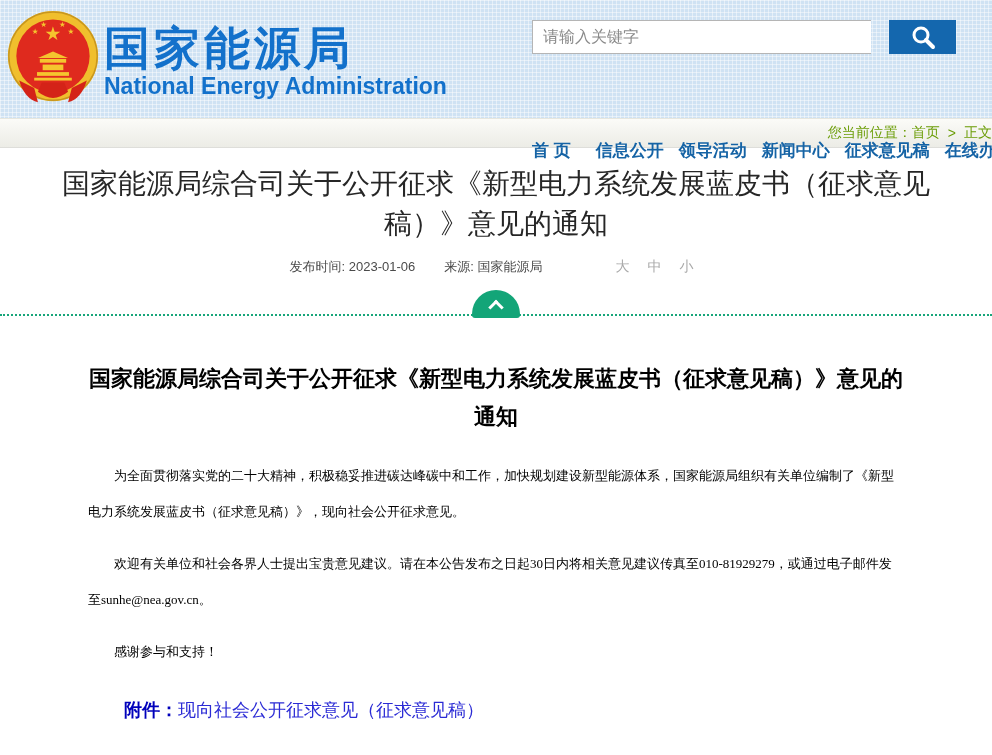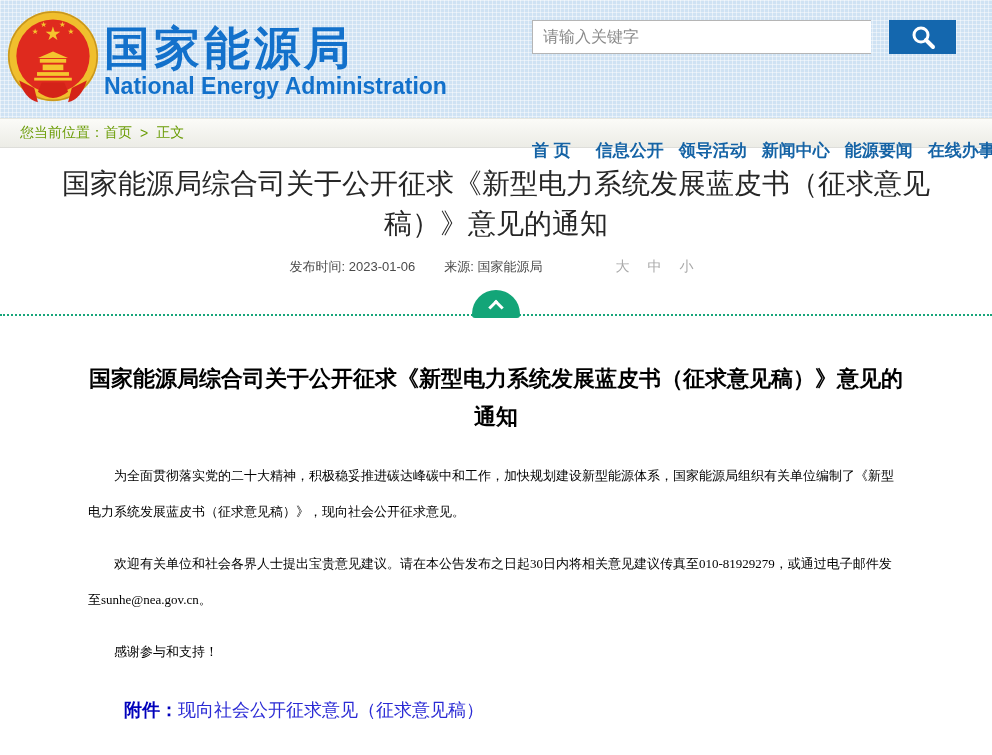--- a/index.html
+++ b/index.html
@@ -43,21 +43,21 @@
     text-shadow:0 1px 0 rgba(255,255,255,.6);
     margin-top:47px;
   }
   .nav-item:first-child { margin-left:0; margin-right:10px; }
 
   
   .breadcrumb-bar {
     height:30px; display:flex; align-items:center; padding-left:20px;
     background:linear-gradient(#fbfbf8, #ecece6);
     border-top:1px solid #e6e6de; border-bottom:1px solid #dededa;
-    font-size:14px; color:#6b9d07;
+    font-size:14px; color:#6b9d07;justify-content:flex-end;
   }
   .breadcrumb-bar a { color:#6b9d07; text-decoration:none; cursor:pointer; }
   .crumb-sep { margin:0 8px; color:#6b9d07; }
 
   
   .page-title {
     width:950px; margin:16px auto 0; text-align:center;
     font-size:28px; font-weight:400; color:#262626; line-height:40px;
     font-family:"Liberation Sans", sans-serif;
   }
@@ -137,21 +137,21 @@
             <circle cx="11" cy="11" r="7" fill="none" stroke="#fff" stroke-width="3"></circle>
             <line x1="16" y1="16" x2="23" y2="23" stroke="#fff" stroke-width="4" stroke-linecap="round"></line>
           </svg>
         </button>
       </div>
       <nav class="nav-row">
         <a class="nav-item">首 页</a>
         <a class="nav-item">信息公开</a>
         <a class="nav-item">领导活动</a>
         <a class="nav-item">新闻中心</a>
-        <a class="nav-item">能源要闻</a>
+        <a class="nav-item">征求意见稿</a>
         <a class="nav-item">在线办事</a>
       </nav>
     </div>
   </div>
 
   <div class="breadcrumb-bar">
     <span>您当前位置：</span>
     <a>首页</a>
     <span class="crumb-sep">&gt;</span>
     <span>正文</span>

